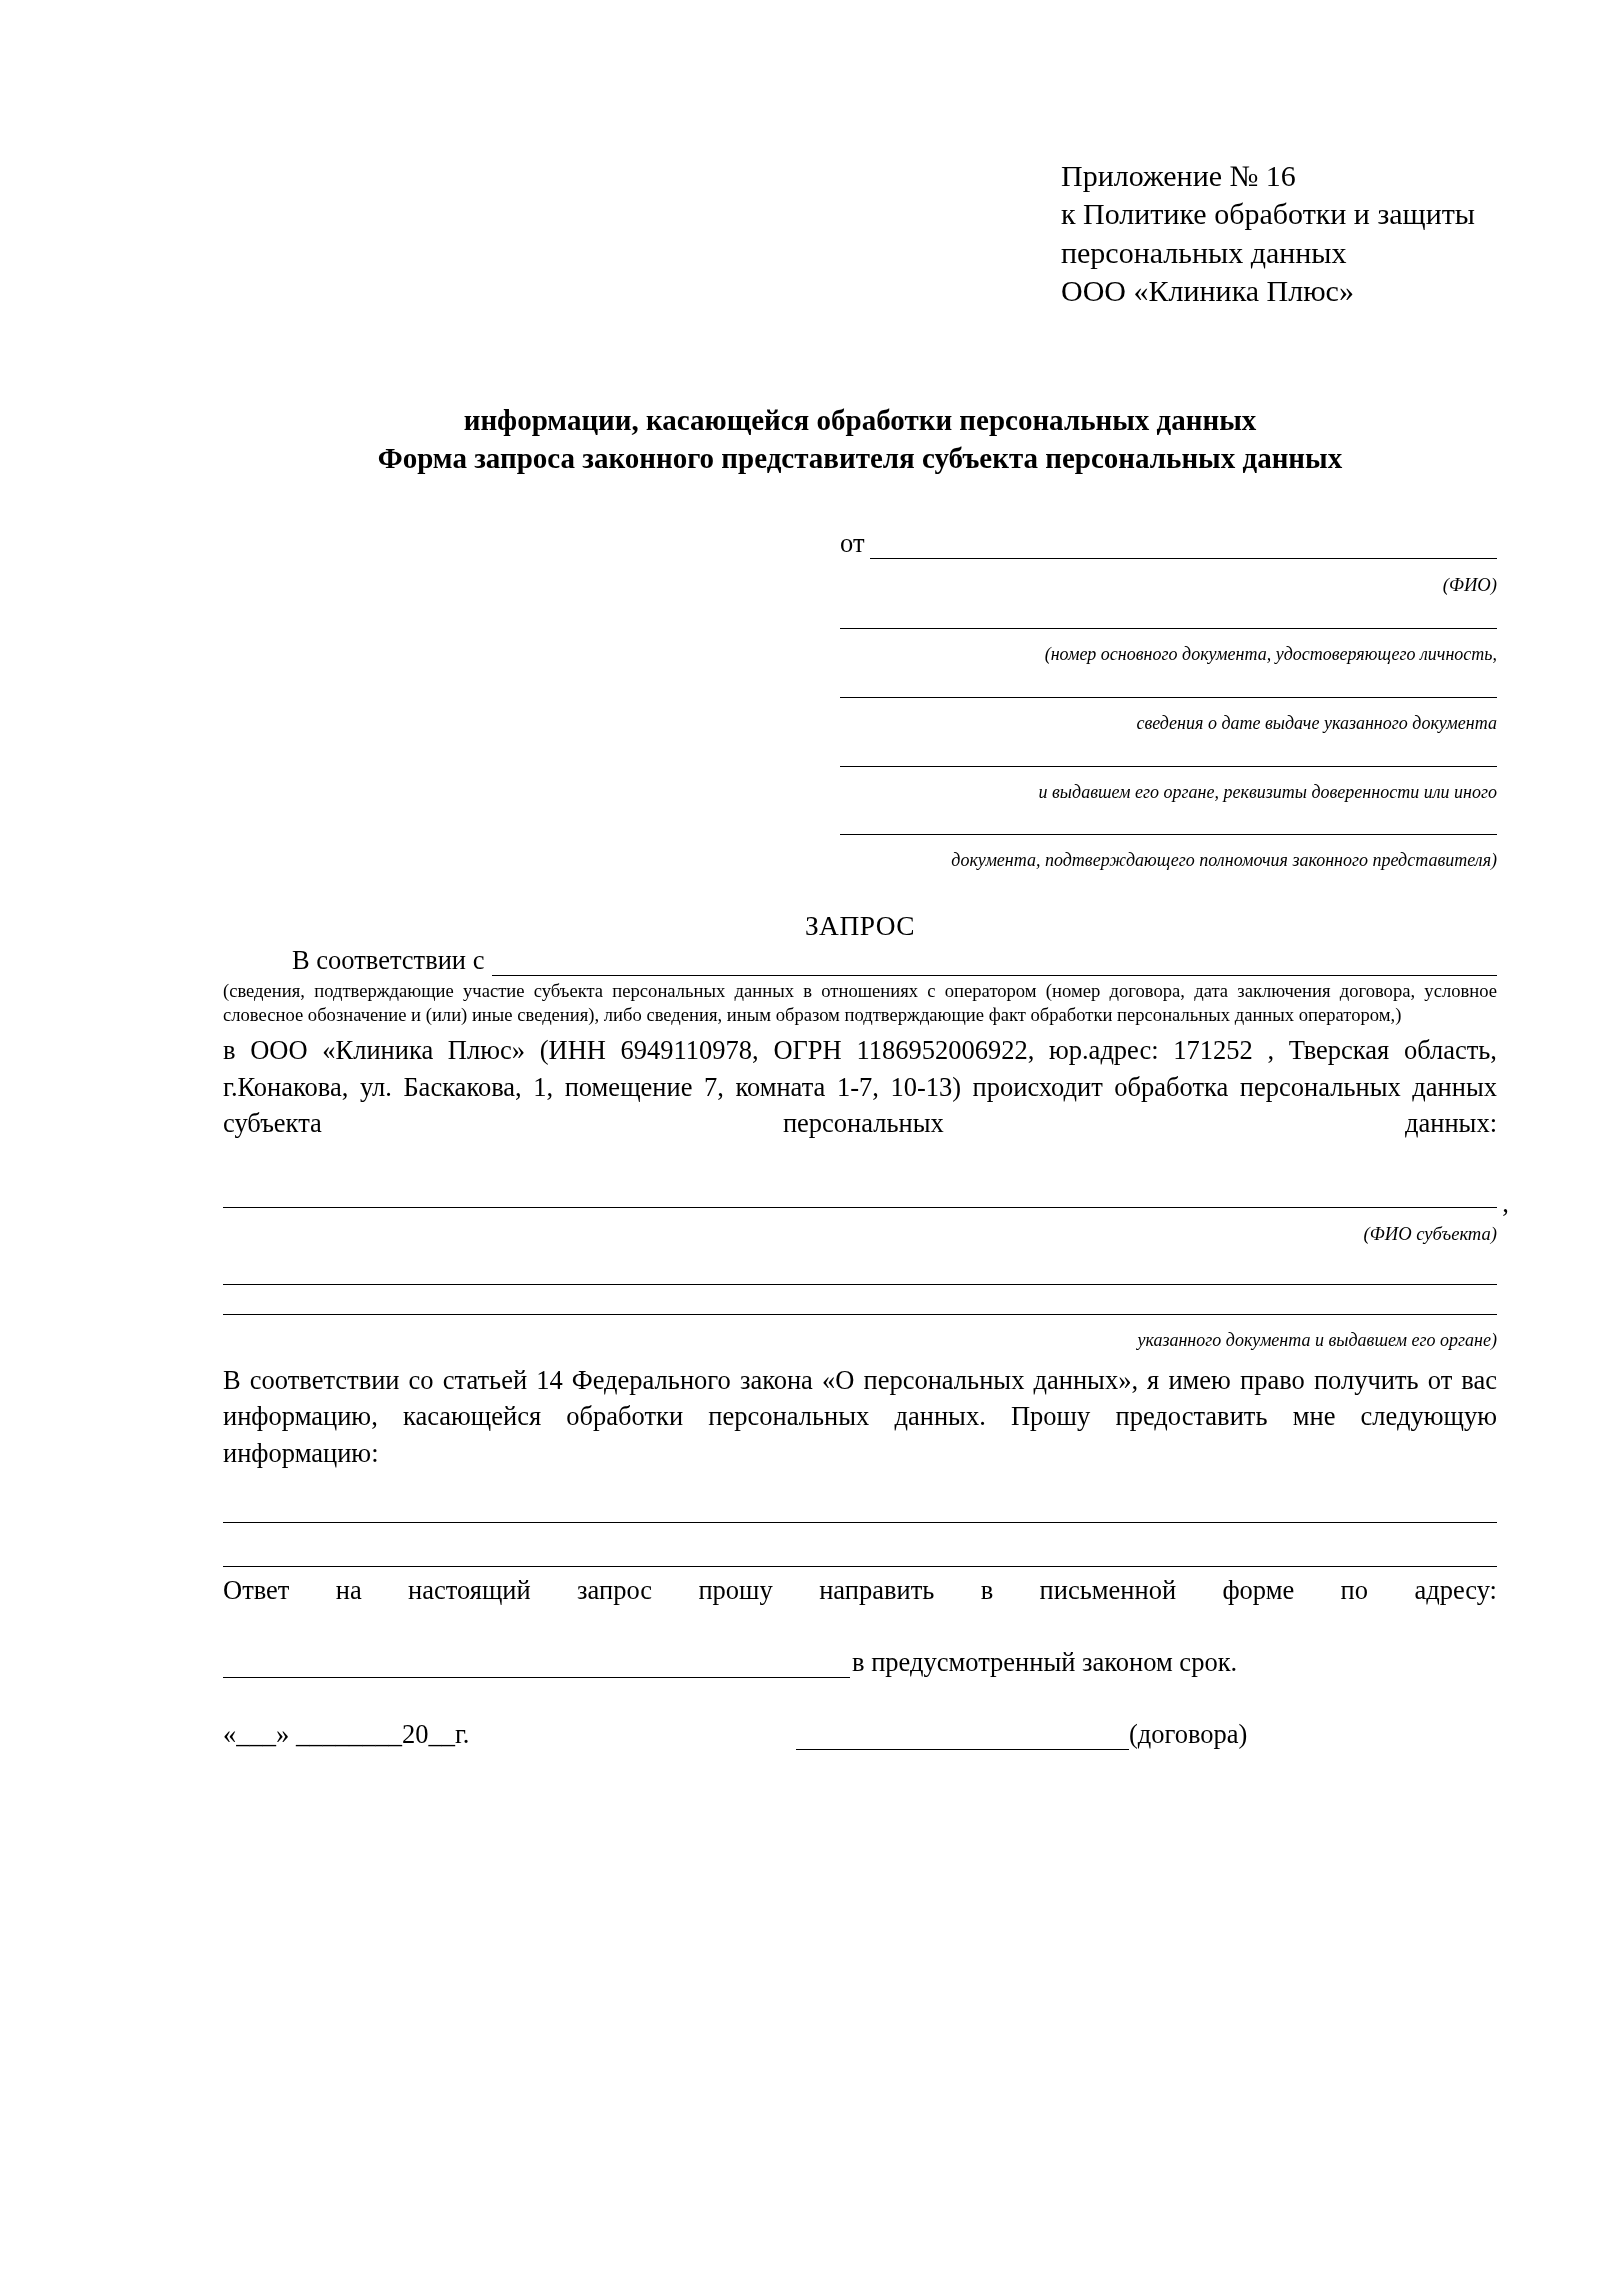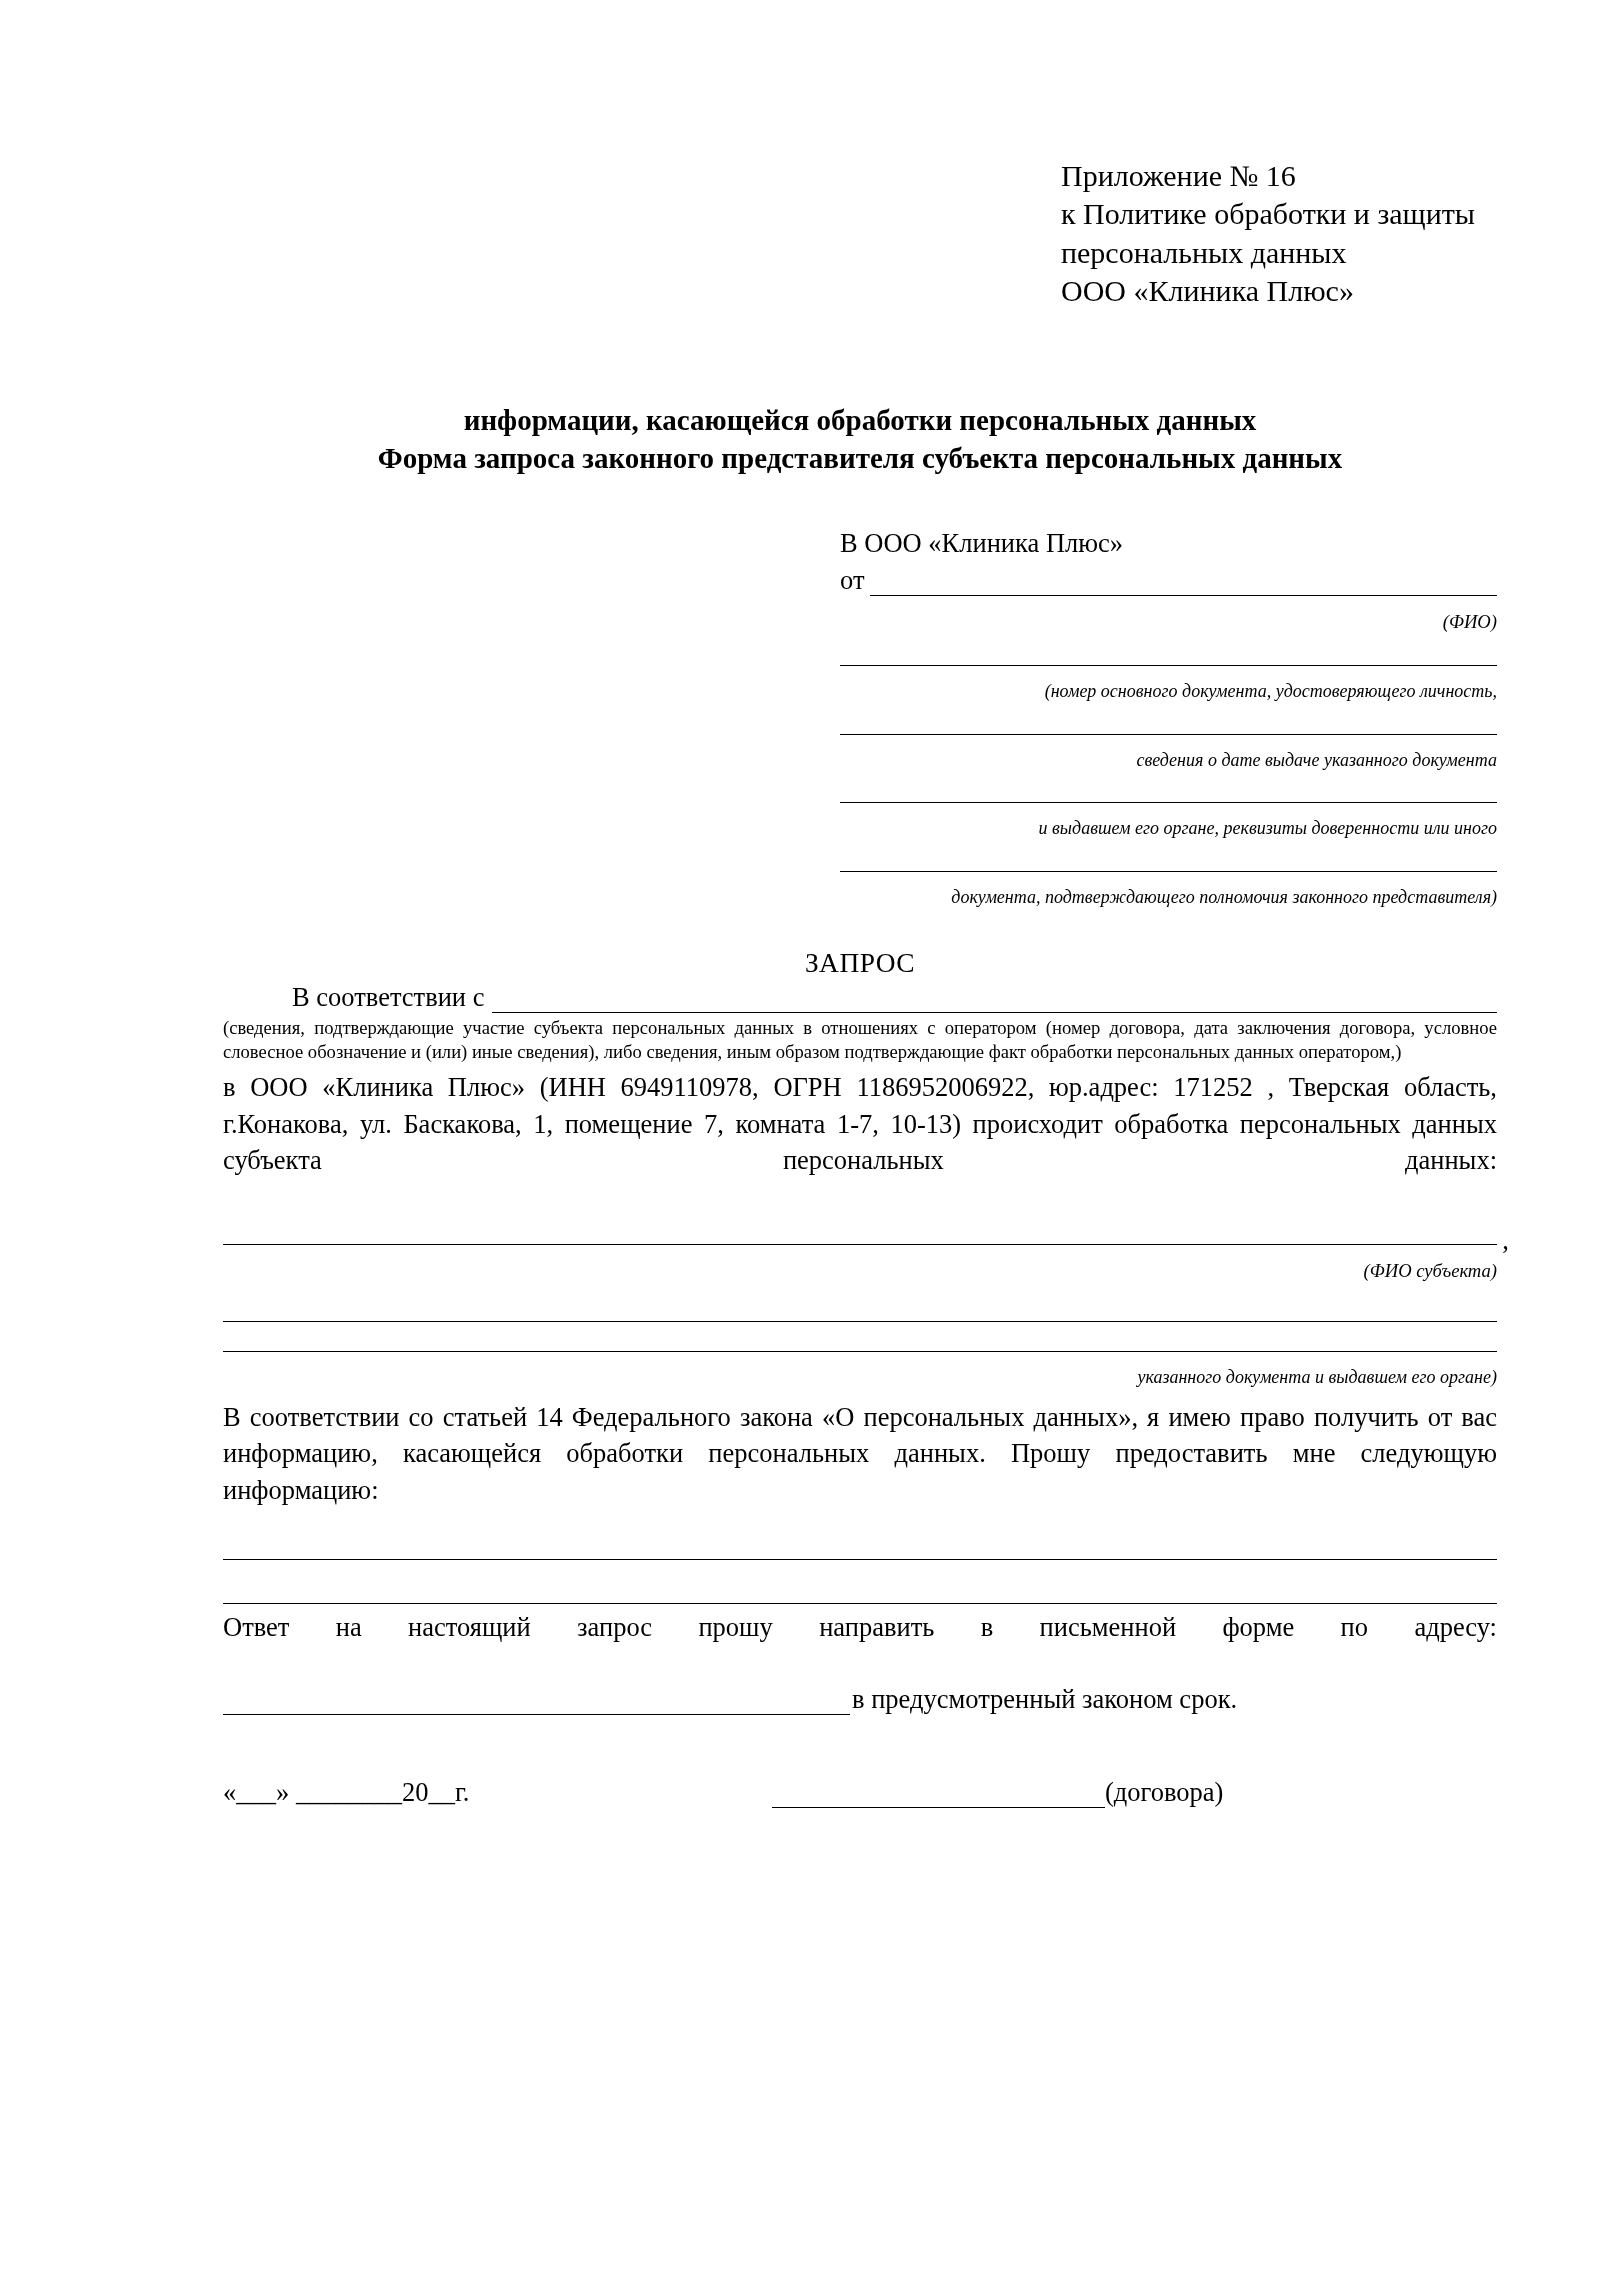--- a/index.html
+++ b/index.html
@@ -139,23 +139,24 @@
   }
   .answer-row .rule-fixed {
     border-bottom: 1.6px solid #000;
     height: 23.5px;
     width: 627px;
   }
   .answer-row .tail { white-space: nowrap; padding-left: 2px; }
 
   .sign-row {
     display: flex;
-    margin-top: 62px;
-    font-size: 26.5px;
-    align-items: flex-end;
+    margin-top: 41px;
+    font-size: 26.5px;
+    align-items: flex-end;
+    gap: 24px;
   }
   .sign-left { width: 549px; white-space: nowrap; }
   .sign-right {
     display: flex;
     align-items: flex-end;
     flex: 1 1 auto;
   }
   .sign-right .rule-sign {
     border-bottom: 1.6px solid #000;
     height: 23.5px;
@@ -178,21 +179,20 @@
       <div>персональных данных</div>
       <div>ООО «Клиника Плюс»</div>
     </div>
 
     <div class="doc-title">
       <div>информации, касающейся обработки персональных данных</div>
       <div>Форма запроса законного представителя субъекта персональных данных</div>
     </div>
 
     <div class="addressee">
-      <div class="line1">В ООО «Клиника Плюс»</div>
 
       <div class="from-row">
         <span class="lbl">от</span>
         <span class="rule"></span>
       </div>
       <div class="caption">(ФИО)</div>
 
       <div class="rule-full"></div>
       <div class="caption small">(номер основного документа, удостоверяющего личность,</div>
 

